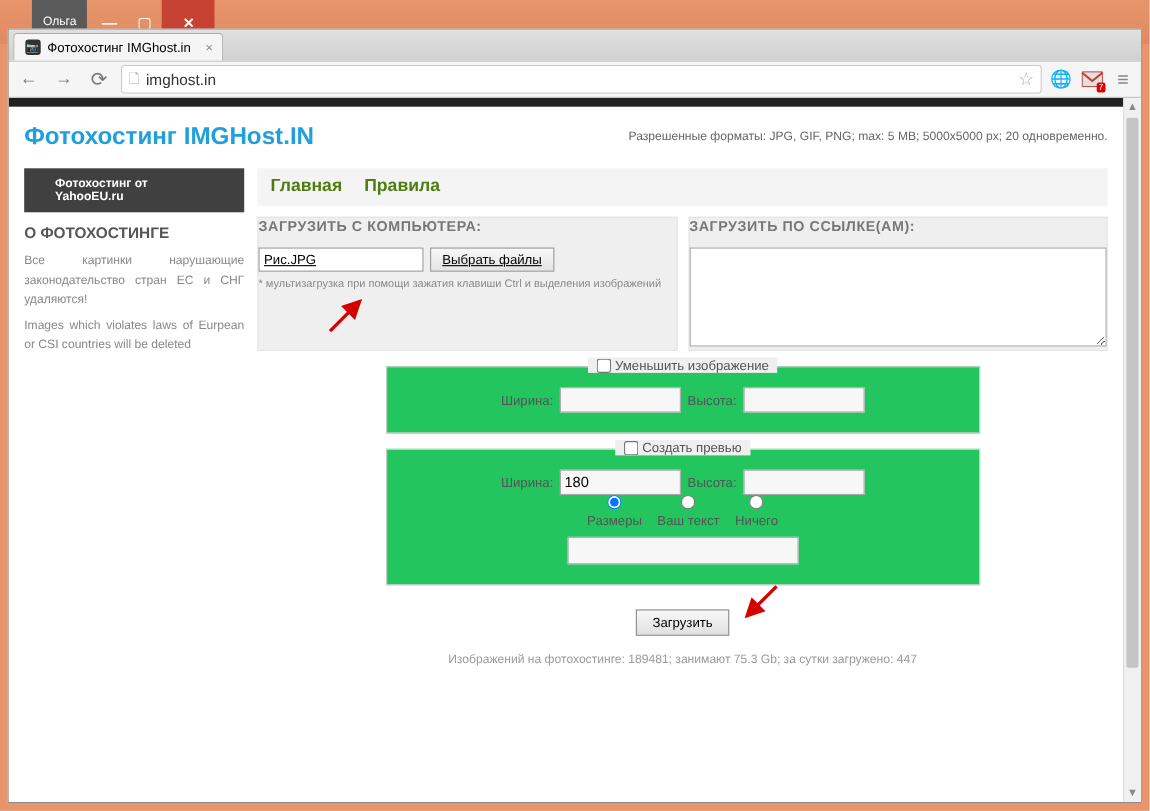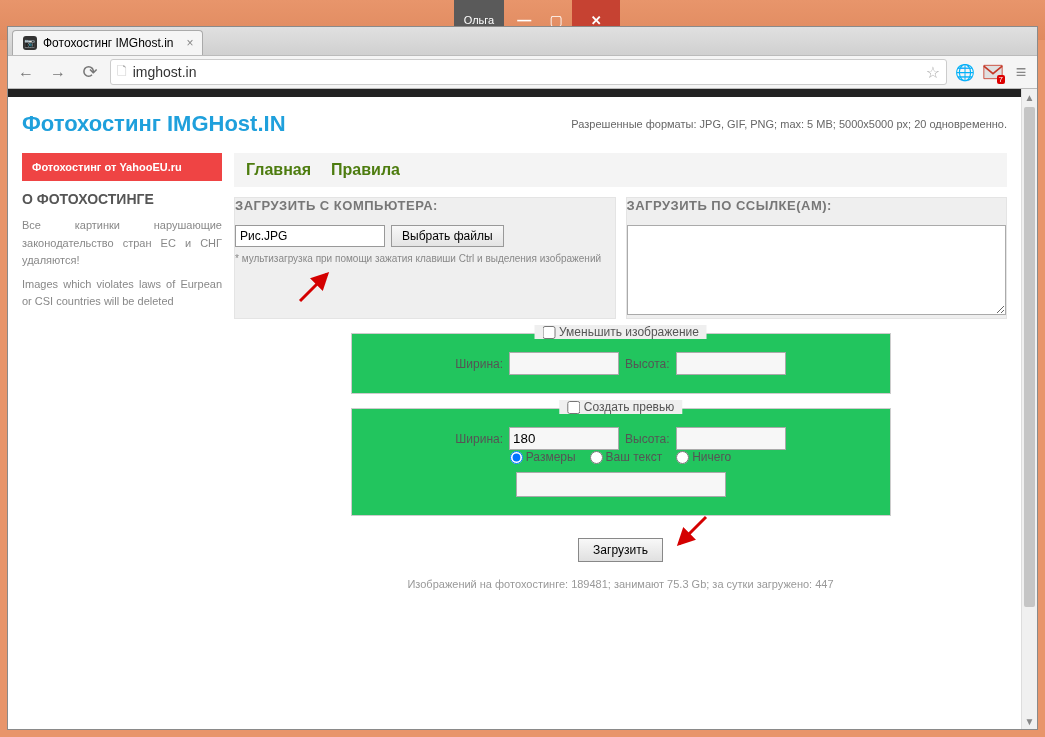--- a/index.html
+++ b/index.html
@@ -1,20 +1,20 @@
 <!DOCTYPE html>
 <html><head>
 <meta charset="utf-8">
 <style>
 * { box-sizing: border-box; margin: 0; padding: 0; }
 body { font-family: Arial, sans-serif; font-size: 12px; background: #e8956b; overflow: hidden; }
 
 
 .window { width: 1045px; height: 737px; position: relative; background: #e8956b; }
-.titlebar { height: 40px; background: linear-gradient(#e8956b, #e08a5f); display: flex; justify-content: center; align-items: stretch; padding-left: 29px; }
+.titlebar { height: 40px; background: linear-gradient(#e8956b, #e08a5f); display: flex; justify-content: flex-start; align-items: stretch; padding-left: 29px; }
 .user-badge { background: #5a5a5a; color: #fff; padding: 4px 10px; font-size: 11px; display: flex; align-items: center; margin-right: 4px; }
 .win-btn { width: 32px; display: flex; align-items: center; justify-content: center; color: #fff; font-size: 14px; }
 .win-btn.min::before { content: "—"; font-weight: bold; }
 .win-btn.max::before { content: "▢"; }
 .win-btn.close { background: #c64232; width: 48px; }
 .win-btn.close::before { content: "✕"; font-weight: bold; font-size: 13px; }
 
 
 .browser { position: absolute; top: 26px; left: 7px; right: 7px; bottom: 7px; background: #fff; border: 1px solid #8a8a8a; display: flex; flex-direction: column; }
 .tabstrip { height: 28px; background: linear-gradient(#e0e0e0, #d0d0d0); display: flex; align-items: flex-end; padding-left: 4px; }
@@ -47,46 +47,46 @@
 .scroll-arrow.down { bottom: 0; }
 
 .page { padding: 8px 14px; }
 .black-bar { height: 8px; background: #222; margin: -8px -14px 14px -14px; }
 .topline { display: flex; justify-content: space-between; align-items: center; margin-bottom: 16px; }
 .site-title { color: #1fa0dc; font-size: 22px; font-weight: bold; }
 .allowed { font-size: 11px; color: #666; }
 
 .layout { display: flex; gap: 12px; }
 .sidebar { width: 200px; }
-.sidebar-hdr { background: #ef4444; color: #fff; padding: 8px 10px; font-size: 11px; font-weight: bold; }
+.sidebar-hdr { background: #404040; color: #fff; padding: 8px 28px; font-size: 11px; font-weight: bold; }
 .sidebar-body { padding: 10px 0; }
 .sidebar-body h3 { color: #555; font-size: 14px; margin-bottom: 10px; }
 .sidebar-body p { color: #888; font-size: 11px; line-height: 1.6; text-align: justify; margin-bottom: 6px; }
 
 .main { flex: 1; }
 .tabs-nav { background: #f4f4f4; padding: 8px 12px; display: flex; gap: 20px; margin-bottom: 10px; }
 .tabs-nav a { color: #4d7c0f; text-decoration: none; font-size: 16px; font-weight: bold; }
 
 .upload-row { display: flex; gap: 10px; margin-bottom: 10px; }
 .upload-box { flex: 1; background: #efefef; padding: 0; border: 1px solid #e4e4e4; }
 .upload-box h4 { color: #777; font-size: 13px; margin-bottom: 12px; letter-spacing: 0.5px; }
-.file-row { display: flex; gap: 6px; margin-bottom: 6px; }
+.file-row { display: flex; gap: 6px; margin-bottom: 6px; text-decoration: underline; }
 .file-display { width: 150px; border: 1px solid #999; background: #fff; padding: 3px 4px; font-size: 12px; }
 .file-btn { border: 1px solid #999; background: linear-gradient(#f8f8f8, #e4e4e4); padding: 3px 10px; font-size: 12px; cursor: pointer; }
 .hint { font-size: 10px; color: #888; }
 .url-textarea { width: 100%; height: 90px; border: 1px solid #aaa; resize: both; font-family: Arial; font-size: 12px; padding: 4px; }
 
 .option-box { border: 1px solid #ccc; background: #22c55e; margin: 14px auto; padding: 18px; width: 540px; position: relative; }
 .option-legend { position: absolute; top: -9px; left: 50%; transform: translateX(-50%); background: #efefef; padding: 0 8px; font-size: 12px; color: #555; display: flex; align-items: center; gap: 4px; }
 .dim-row { display: flex; justify-content: center; gap: 6px; align-items: center; font-size: 12px; color: #555; }
 .dim-row input[type=text] { width: 110px; border: 1px solid #aaa; background: #f7f7f7; padding: 3px; }
 .preview-sec { text-align: center; }
 .preview-label { font-size: 12px; color: #555; margin: 14px 0 6px; }
 .radio-row { display: flex; justify-content: center; gap: 14px; font-size: 12px; color: #555; margin-bottom: 8px; }
-.radio-row label { display: flex; align-items: center; gap: 3px; }
+.radio-row label { display: flex; align-items: center; gap: 3px; flex-direction: column; }
 .text-preview-input { width: 210px; border: 1px solid #aaa; background: #f7f7f7; padding: 4px; }
 
 .submit-row { text-align: center; margin: 22px 0 10px; }
 .submit-btn { border: 1px solid #888; background: linear-gradient(#f8f8f8, #e0e0e0); padding: 4px 14px; font-size: 12px; cursor: pointer; }
 
 .footer-stats { text-align: center; color: #999; font-size: 11px; padding: 6px 0; }
 
 
 .arrow { position: absolute; pointer-events: none; }
 .arrow svg { display: block; }

